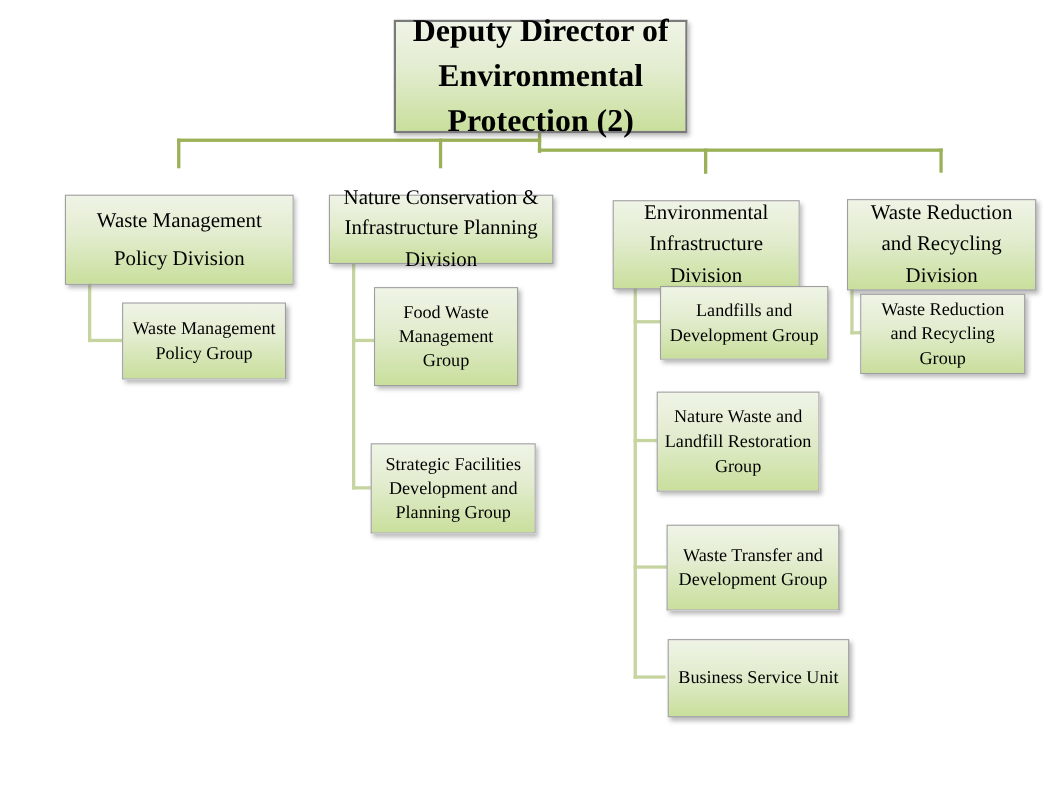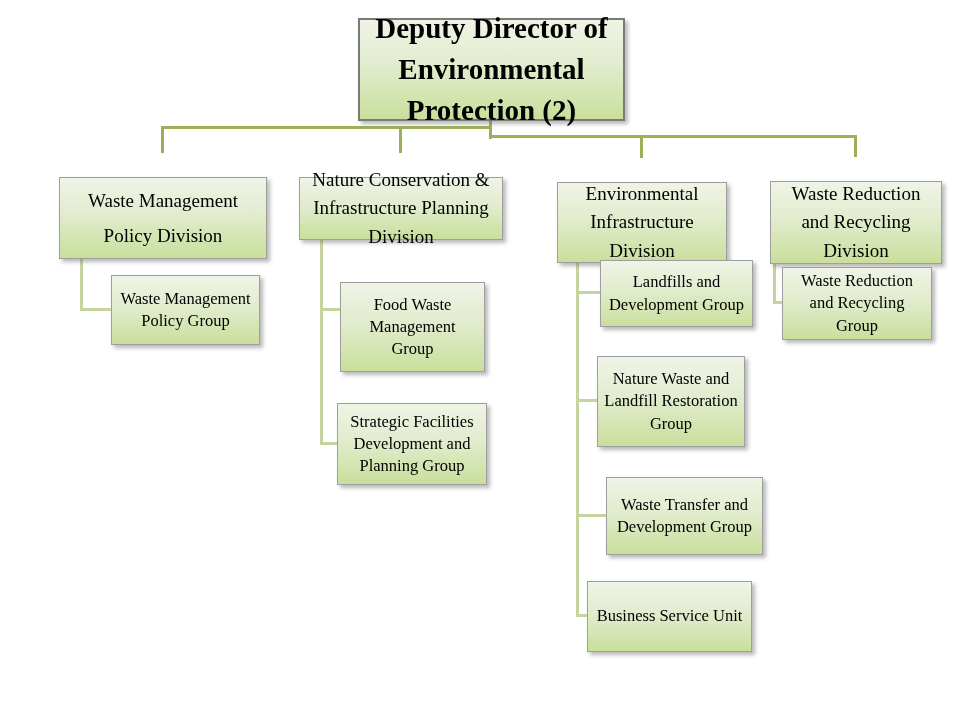--- a/index.html
+++ b/index.html
@@ -83,41 +83,41 @@
   </div>
 
   <div class="node division" style="left:770px;top:155px;width:172px;height:83px;">
     <span>Waste Reduction and Recycling Division</span>
   </div>
 
   <div class="node group" style="left:111px;top:275px;width:149px;height:70px;">
     <span>Waste Management Policy Group</span>
   </div>
 
-  <div class="node group" style="left:340px;top:282px;width:145px;height:90px;">
+  <div class="node group" style="left:340px;top:261px;width:131px;height:90px;">
     <span>Food Waste Management Group</span>
   </div>
 
   <div class="node group" style="left:337px;top:403px;width:150px;height:82px;">
     <span>Strategic Facilities Development and Planning Group</span>
   </div>
 
   <div class="node group" style="left:600px;top:260px;width:153px;height:67px;">
     <span>Landfills and Development Group</span>
   </div>
 
   <div class="node group" style="left:597px;top:356px;width:148px;height:91px;">
     <span>Nature Waste and Landfill Restoration Group</span>
   </div>
 
   <div class="node group" style="left:606px;top:477px;width:157px;height:78px;">
     <span>Waste Transfer and Development Group</span>
   </div>
 
-  <div class="node group" style="left:587px;top:581px;width:165px;height:71px;">
+  <div class="node group" style="left:607px;top:581px;width:165px;height:71px;">
     <span>Business Service Unit</span>
   </div>
 
   <div class="node group" style="left:782px;top:267px;width:150px;height:73px;align-items:flex-end;">
     <span>Waste Reduction and Recycling Group</span>
   </div>
 
 </div>
 
 </body></html>

